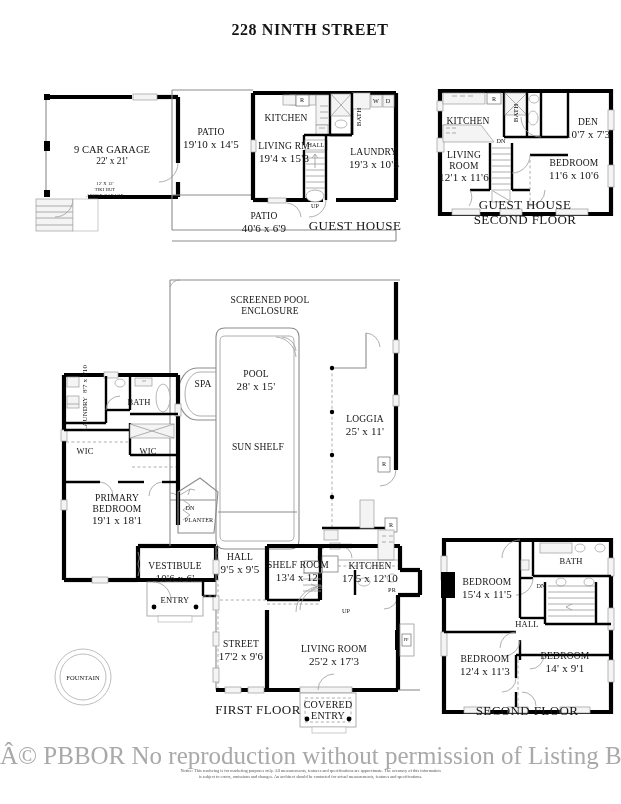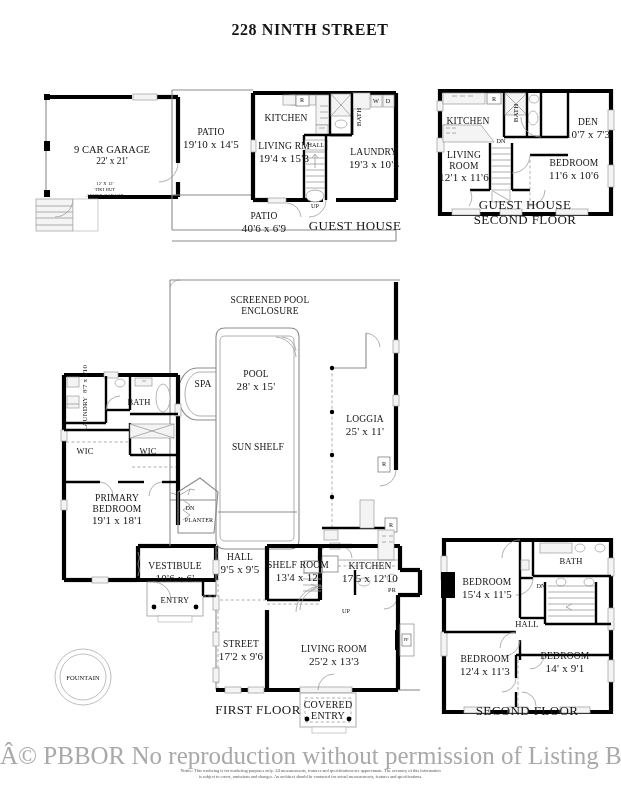--- a/index.html
+++ b/index.html
@@ -411,21 +411,21 @@
 <div class="lbl room" style="left:117px;top:510px;"><span>PRIMARY</span><br><span>BEDROOM</span><span class="dim">19'1 x 18'1</span></div>
 <div class="lbl small" style="left:199px;top:520px;"><span>PLANTER</span></div>
 <div class="lbl small" style="left:190px;top:508px;"><span>DN</span></div>
 
 <div class="lbl room" style="left:175px;top:560px;margin-top:12px;"><span>VESTIBULE</span><span class="dim">10'6 x 6'</span></div>
 <div class="lbl room" style="left:175px;top:601px;font-size:8.5px;"><span>ENTRY</span></div>
 <div class="lbl room" style="left:240px;top:563px;"><span>HALL</span><span class="dim">9'5 x 9'5</span></div>
 <div class="lbl room" style="left:298px;top:571px;"><span>SHELF ROOM</span><span class="dim">13'4 x 12'</span></div>
 <div class="lbl room" style="left:370px;top:572px;"><span>KITCHEN</span><span class="dim">17'5 x 12'10</span></div>
 <div class="lbl room" style="left:241px;top:650px;"><span>STREET</span><span class="dim">17'2 x 9'6</span></div>
-<div class="lbl room" style="left:334px;top:655px;"><span>LIVING ROOM</span><span class="dim">25'2 x 13'3</span></div>
+<div class="lbl room" style="left:334px;top:655px;"><span>LIVING ROOM</span><span class="dim">25'2 x 17'3</span></div>
 <div class="lbl small" style="left:346px;top:611px;"><span>UP</span></div>
 <div class="lbl small" style="left:392px;top:590px;"><span>PR</span></div>
 <div class="lbl small" style="left:391px;top:525px;"><span>R</span></div>
 <div class="lbl tiny" style="left:406px;top:640px;font-size:4.5px;"><span>FP</span></div>
 <div class="lbl room" style="left:328px;top:710px;font-size:10px;"><span>COVERED</span><br><span>ENTRY</span></div>
 <div class="lbl small" style="left:83px;top:678px;font-size:6.5px;"><span>FOUNTAIN</span></div>
 <div class="lbl sect" style="left:258px;top:710px;">FIRST FLOOR</div>
 
 <div class="lbl room" style="left:571px;top:562px;font-size:8.5px;"><span>BATH</span></div>
 <div class="lbl room" style="left:487px;top:588px;"><span>BEDROOM</span><span class="dim">15'4 x 11'5</span></div>

